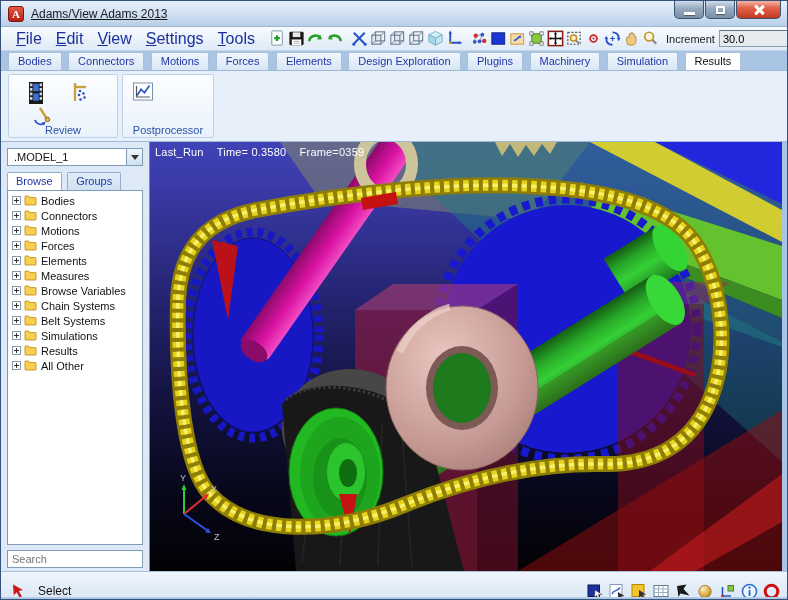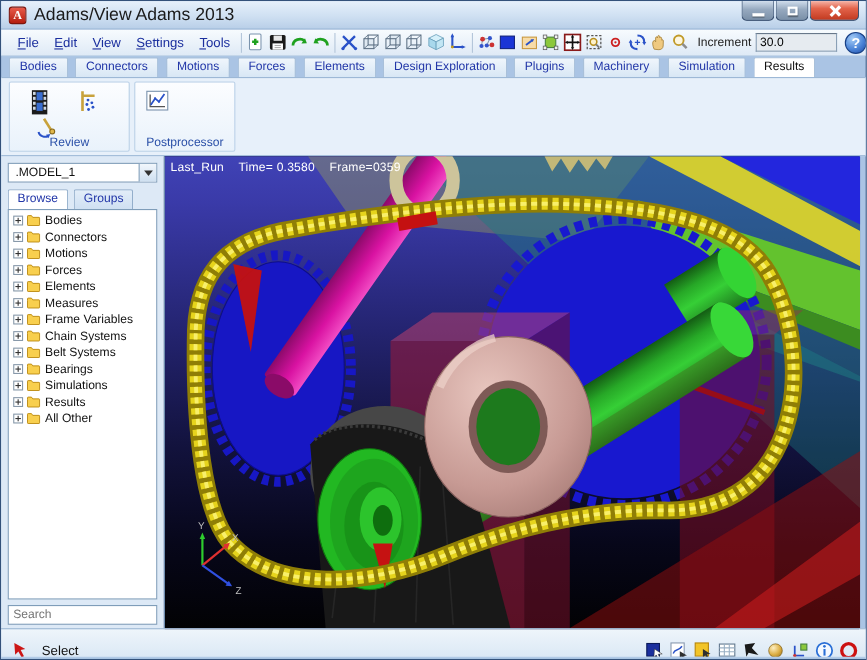--- a/index.html
+++ b/index.html
@@ -8,38 +8,38 @@
   #app { position:relative; width:788px; height:600px; background:#aac4e4; overflow:hidden;
          border:1px solid #33517a; }
 
   
   .titlebar { position:absolute; left:0; top:0; width:788px; height:26px;
     background:linear-gradient(#e6f0fb,#cfe0f2 55%,#b9cfe8); border-bottom:1px solid #9cb6d4;
     display:flex; align-items:center; padding-left:7px; }
   .app-badge { width:16px; height:16px; border-radius:3px; background:linear-gradient(#e85a4a,#b51e10);
     color:#fff; font-family:"Liberation Serif",serif; font-weight:bold; font-size:11px;
     display:flex; align-items:center; justify-content:center; margin-right:7px; border:1px solid #7e150c;}
-  .title-text { font-size:16px; color:#1a1a1a; }
+  .title-text { font-size:12px; color:#1a1a1a;text-decoration:underline; }
   .win-controls { position:absolute; right:8px; top:0; display:flex; }
   .win-btn { height:18px; width:30px; border:1px solid #3b5272; border-top:none;
     border-radius:0 0 5px 5px; background:linear-gradient(#cfdceb,#96a9bf 45%,#7b90a8);
     margin-left:1px; display:flex; align-items:center; justify-content:center; }
   .win-btn.close { width:45px; background:linear-gradient(#f5b3a6,#e2634a 40%,#c23a20); }
   .glyph-min { width:11px; height:3px; background:#fff; margin-top:7px; box-shadow:0 1px 1px #0006;}
   .glyph-max { width:9px; height:8px; border:2px solid #fff; box-shadow:0 1px 1px #0006;}
   .glyph-close { width:12px; height:12px; position:relative; }
   .glyph-close:before,.glyph-close:after{ content:""; position:absolute; left:5px; top:0;
     width:2.5px; height:12px; background:#fff; }
   .glyph-close:before{ transform:rotate(45deg);} .glyph-close:after{ transform:rotate(-45deg);}
 
   
   .menubar { position:absolute; left:0; top:26px; width:788px; height:24px;
     background:linear-gradient(#f7fbfe,#dfeaf6); border-bottom:1px solid #c4d6e9;
     display:flex; align-items:center; padding-left:8px; }
-  .menu-item { display:inline-block; padding:2px 7px; font-size:12px; color:#1b2f9e; }
+  .menu-item { display:inline-block; padding:2px 7px; font-size:16px; color:#1b2f9e; }
   .menu-item::first-letter { text-decoration:underline; }
   .tb-sep { width:1px; height:18px; background:#b4c6da; margin:0 3px; }
   .tb { width:23px; height:21px; display:flex; align-items:center; justify-content:center; }
   .inc-label { font-size:11px; color:#222; margin:0 4px 0 6px;text-align:center; }
   .inc-input { width:74px; height:17px; font-size:11px; font-family:"Liberation Sans",sans-serif;
     border:1px solid #8aa0b6; border-top-color:#68788a; background:#e6ebf0; padding:0 3px; }
   .help-btn { width:22px; height:22px; margin-left:6px; }
 
   
   .tabstrip { position:absolute; left:0; top:50px; width:788px; height:19px; padding-left:7px; }
@@ -403,42 +403,35 @@
           <svg width="13" height="11" viewBox="0 0 13 11">
             <path d="M1 3.2 L1 1.6 Q1 1 1.6 1 L4.6 1 L5.8 2.6 L11.4 2.6 Q12 2.6 12 3.2 L12 9.4 Q12 10 11.4 10 L1.6 10 Q1 10 1 9.4 Z" fill="#f8cf4e" stroke="#b8860b" stroke-width="0.8"></path>
           </svg>
           <span>Measures</span>
         </div>
       <div class="tree-row">
           <span class="expander"></span>
           <svg width="13" height="11" viewBox="0 0 13 11">
             <path d="M1 3.2 L1 1.6 Q1 1 1.6 1 L4.6 1 L5.8 2.6 L11.4 2.6 Q12 2.6 12 3.2 L12 9.4 Q12 10 11.4 10 L1.6 10 Q1 10 1 9.4 Z" fill="#f8cf4e" stroke="#b8860b" stroke-width="0.8"></path>
           </svg>
-          <span>Frame Variables</span>
+          <span>Browse Variables</span>
         </div>
       <div class="tree-row">
           <span class="expander"></span>
           <svg width="13" height="11" viewBox="0 0 13 11">
             <path d="M1 3.2 L1 1.6 Q1 1 1.6 1 L4.6 1 L5.8 2.6 L11.4 2.6 Q12 2.6 12 3.2 L12 9.4 Q12 10 11.4 10 L1.6 10 Q1 10 1 9.4 Z" fill="#f8cf4e" stroke="#b8860b" stroke-width="0.8"></path>
           </svg>
           <span>Chain Systems</span>
         </div>
       <div class="tree-row">
           <span class="expander"></span>
           <svg width="13" height="11" viewBox="0 0 13 11">
             <path d="M1 3.2 L1 1.6 Q1 1 1.6 1 L4.6 1 L5.8 2.6 L11.4 2.6 Q12 2.6 12 3.2 L12 9.4 Q12 10 11.4 10 L1.6 10 Q1 10 1 9.4 Z" fill="#f8cf4e" stroke="#b8860b" stroke-width="0.8"></path>
           </svg>
           <span>Belt Systems</span>
-        </div>
-      <div class="tree-row">
-          <span class="expander"></span>
-          <svg width="13" height="11" viewBox="0 0 13 11">
-            <path d="M1 3.2 L1 1.6 Q1 1 1.6 1 L4.6 1 L5.8 2.6 L11.4 2.6 Q12 2.6 12 3.2 L12 9.4 Q12 10 11.4 10 L1.6 10 Q1 10 1 9.4 Z" fill="#f8cf4e" stroke="#b8860b" stroke-width="0.8"></path>
-          </svg>
-          <span>Bearings</span>
         </div>
       <div class="tree-row">
           <span class="expander"></span>
           <svg width="13" height="11" viewBox="0 0 13 11">
             <path d="M1 3.2 L1 1.6 Q1 1 1.6 1 L4.6 1 L5.8 2.6 L11.4 2.6 Q12 2.6 12 3.2 L12 9.4 Q12 10 11.4 10 L1.6 10 Q1 10 1 9.4 Z" fill="#f8cf4e" stroke="#b8860b" stroke-width="0.8"></path>
           </svg>
           <span>Simulations</span>
         </div>
       <div class="tree-row">
           <span class="expander"></span>

